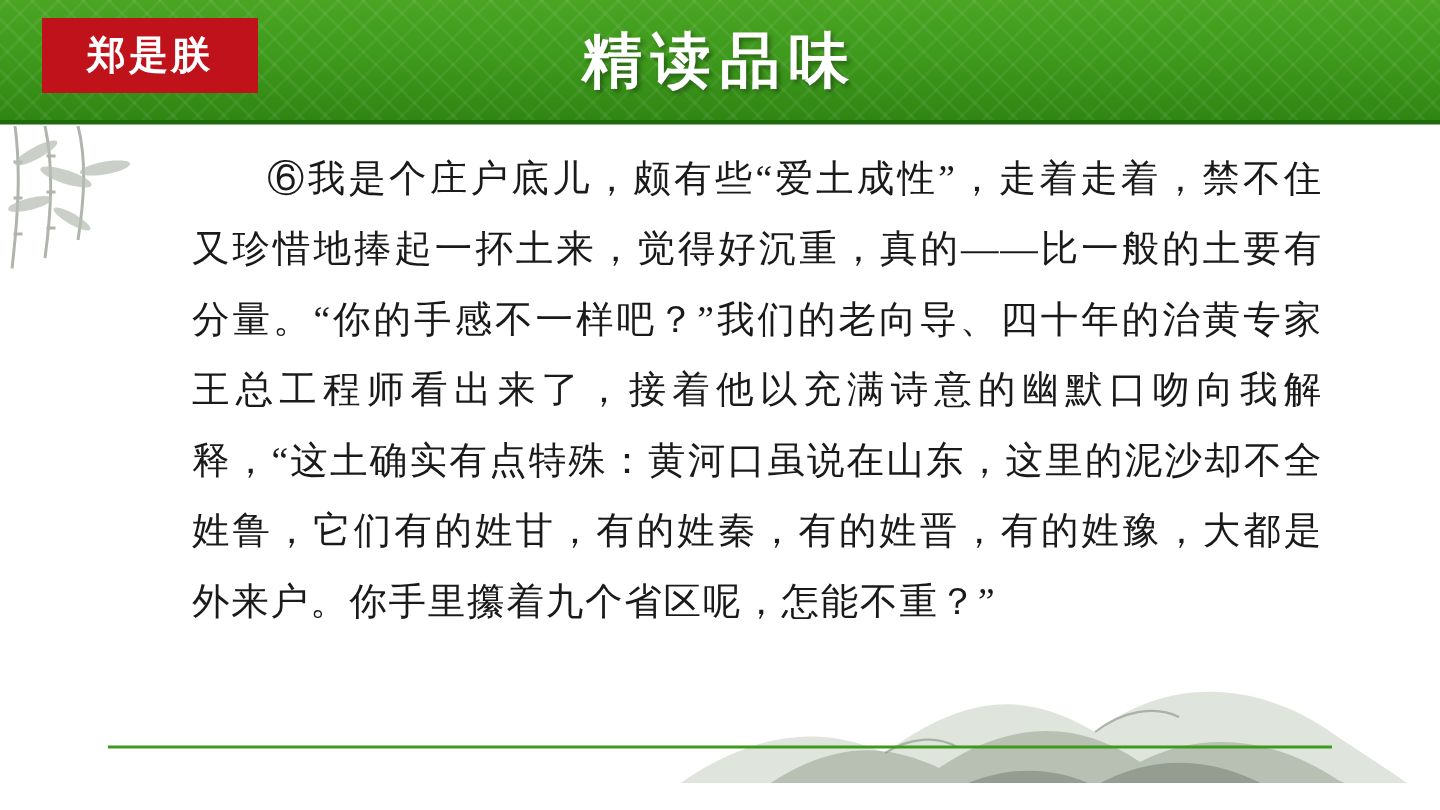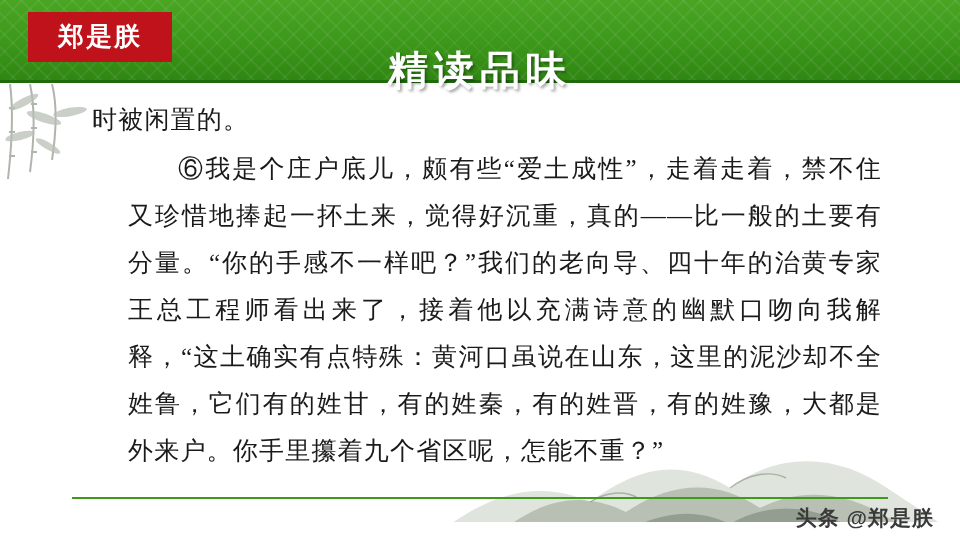--- a/index.html
+++ b/index.html
@@ -74,21 +74,20 @@
   .header-title {
     position: absolute;
     left: 0;
     top: 0;
     width: 960px;
     height: 80px;
     display: flex;
     align-items: center;
     justify-content: center;
     z-index: 2;
-    margin-top: 30px;
   }
   .header-title .title-text {
     color: #ffffff;
     font-family: "Liberation Serif", serif;
     font-size: 40px;
     font-weight: bold;
     letter-spacing: 6px;
     text-shadow: 2px 2px 3px rgba(0,0,0,0.35);
   }
 
@@ -204,21 +203,20 @@
     <g fill="#7f8a79" opacity="0.75">
       <ellipse cx="24" cy="18" rx="16" ry="4" transform="rotate(-28 24 18)"></ellipse>
       <ellipse cx="44" cy="34" rx="18" ry="4.5" transform="rotate(18 44 34)"></ellipse>
       <ellipse cx="20" cy="52" rx="15" ry="4" transform="rotate(-14 20 52)"></ellipse>
       <ellipse cx="48" cy="62" rx="14" ry="3.6" transform="rotate(30 48 62)"></ellipse>
       <ellipse cx="70" cy="28" rx="17" ry="4.2" transform="rotate(-10 70 28)"></ellipse>
     </g>
   </svg>
 
   <div class="content">
-    <p class="para">时被闲置的。</p>
     <p class="para indent">⑥我是个庄户底儿，颇有些“爱土成性”，走着走着，禁不住又珍惜地捧起一抔土来，觉得好沉重，真的——比一般的土要有分量。“你的手感不一样吧？”我们的老向导、四十年的治黄专家王总工程师看出来了，接着他以充满诗意的幽默口吻向我解释，“这土确实有点特殊：黄河口虽说在山东，这里的泥沙却不全姓鲁，它们有的姓甘，有的姓秦，有的姓晋，有的姓豫，大都是外来户。你手里攥着九个省区呢，怎能不重？”</p>
   </div>
 
   <svg class="mountain-deco" viewBox="0 0 530 170" xmlns="http://www.w3.org/2000/svg">
     <g fill="#b9c4b5" opacity="0.55">
       <path d="M0 170 C60 120 110 110 160 132 C210 96 250 88 300 118 C350 80 410 84 460 120 C490 140 515 155 530 170 Z"></path>
     </g>
     <g fill="#8c9a87" opacity="0.6">
       <path d="M60 170 C110 128 150 120 196 142 C240 112 286 108 330 138 C372 116 420 122 462 150 C486 162 510 168 530 170 Z"></path>
     </g>
@@ -227,17 +225,14 @@
     </g>
     <g stroke="#6f7d6b" fill="none" stroke-width="1.4" opacity="0.6">
       <path d="M300 118 C318 104 340 100 356 108"></path>
       <path d="M160 132 C176 122 194 120 208 128"></path>
     </g>
   </svg>
 
   <div class="footer-strip"></div>
   <div class="footer-rule"></div>
 
-  <div class="watermark">
-    <span class="wm-text">头条 @郑是朕</span>
-  </div>
 
 </div>
 
 </body></html>

